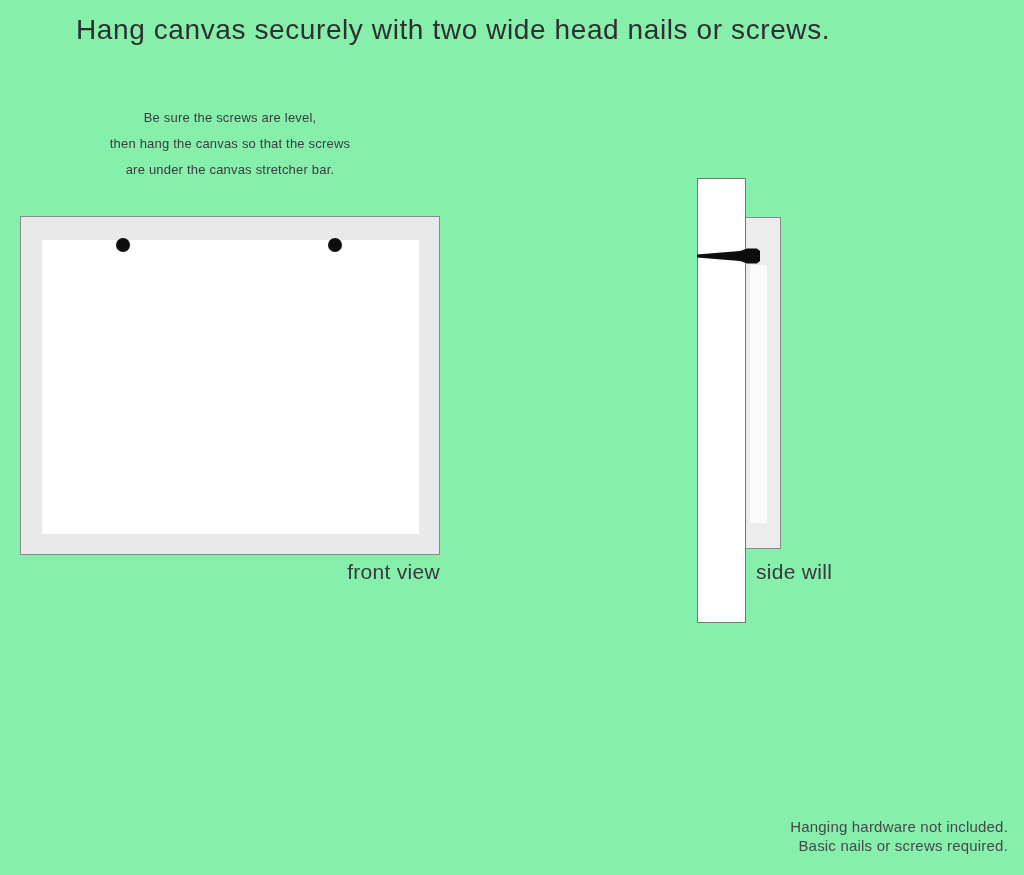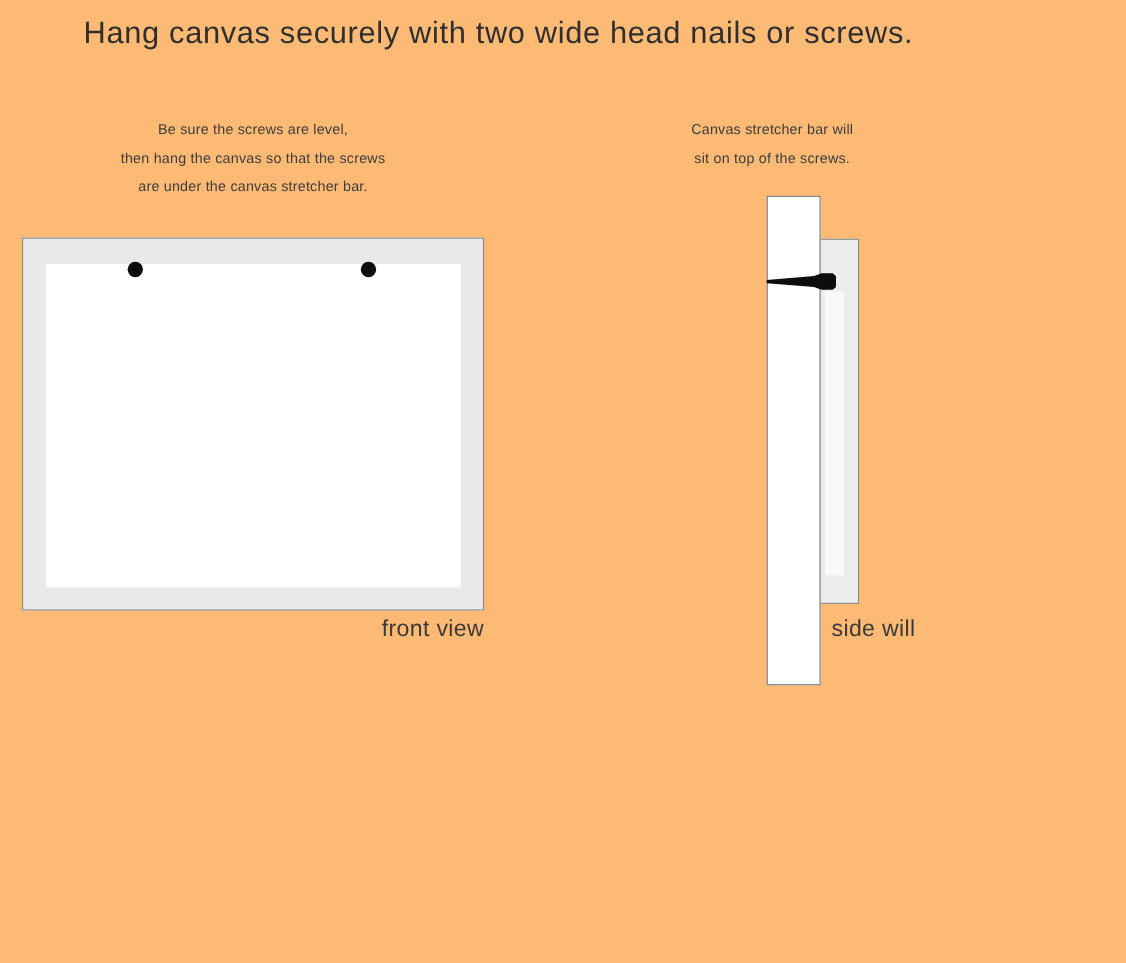--- a/index.html
+++ b/index.html
@@ -1,21 +1,21 @@
 <!DOCTYPE html>
 <html><head>
 <meta charset="utf-8">
 <style>
   * { margin: 0; padding: 0; box-sizing: border-box; }
   html, body { background: #ffffff; }
   .page {
     position: relative;
     width: 1024px;
     height: 875px;
-    background: #fdba74;
+    background: #86efac;
     overflow: hidden;
     font-family: "Liberation Sans", sans-serif;
     color: #3c3c3c;
   }
   .page-title {
     position: absolute;
     left: 76px;
     top: 14px;
     font-size: 28px;
     font-weight: 300;
@@ -116,36 +116,36 @@
 <div class="page">
 
   <div class="page-title">Hang canvas securely with two wide head nails or screws.</div>
 
   <div class="instr instr-front">
     <div>Be sure the screws are level,</div>
     <div>then hang the canvas so that the screws</div>
     <div>are under the canvas stretcher bar.</div>
   </div>
 
-  <div class="instr instr-side">
-    <div>Canvas stretcher bar will</div>
-    <div>sit on top of the screws.</div>
-  </div>
 
   <div class="canvas-front-outer">
     <div class="canvas-front-inner"></div>
   </div>
   <div class="screw-dot screw-left"></div>
   <div class="screw-dot screw-right"></div>
 
   <div class="canvas-side">
     <div class="canvas-side-inner"></div>
   </div>
   <div class="wall-side"></div>
   <svg class="nail-svg" viewBox="0 0 76 28" xmlns="http://www.w3.org/2000/svg">
     <polygon points="7,12.5 50,9 57,6.5 67,6.5 70,9 70,19 67,21.5 57,21.5 50,19 7,15.5" fill="#0d0d0d"></polygon>
   </svg>
 
   <div class="view-label label-front">front view</div>
   <div class="view-label label-side">side will</div>
 
+  <div class="footnote">
+    <div>Hanging hardware not included.</div>
+    <div>Basic nails or screws required.</div>
+  </div>
 
 </div>
 
 </body></html>

